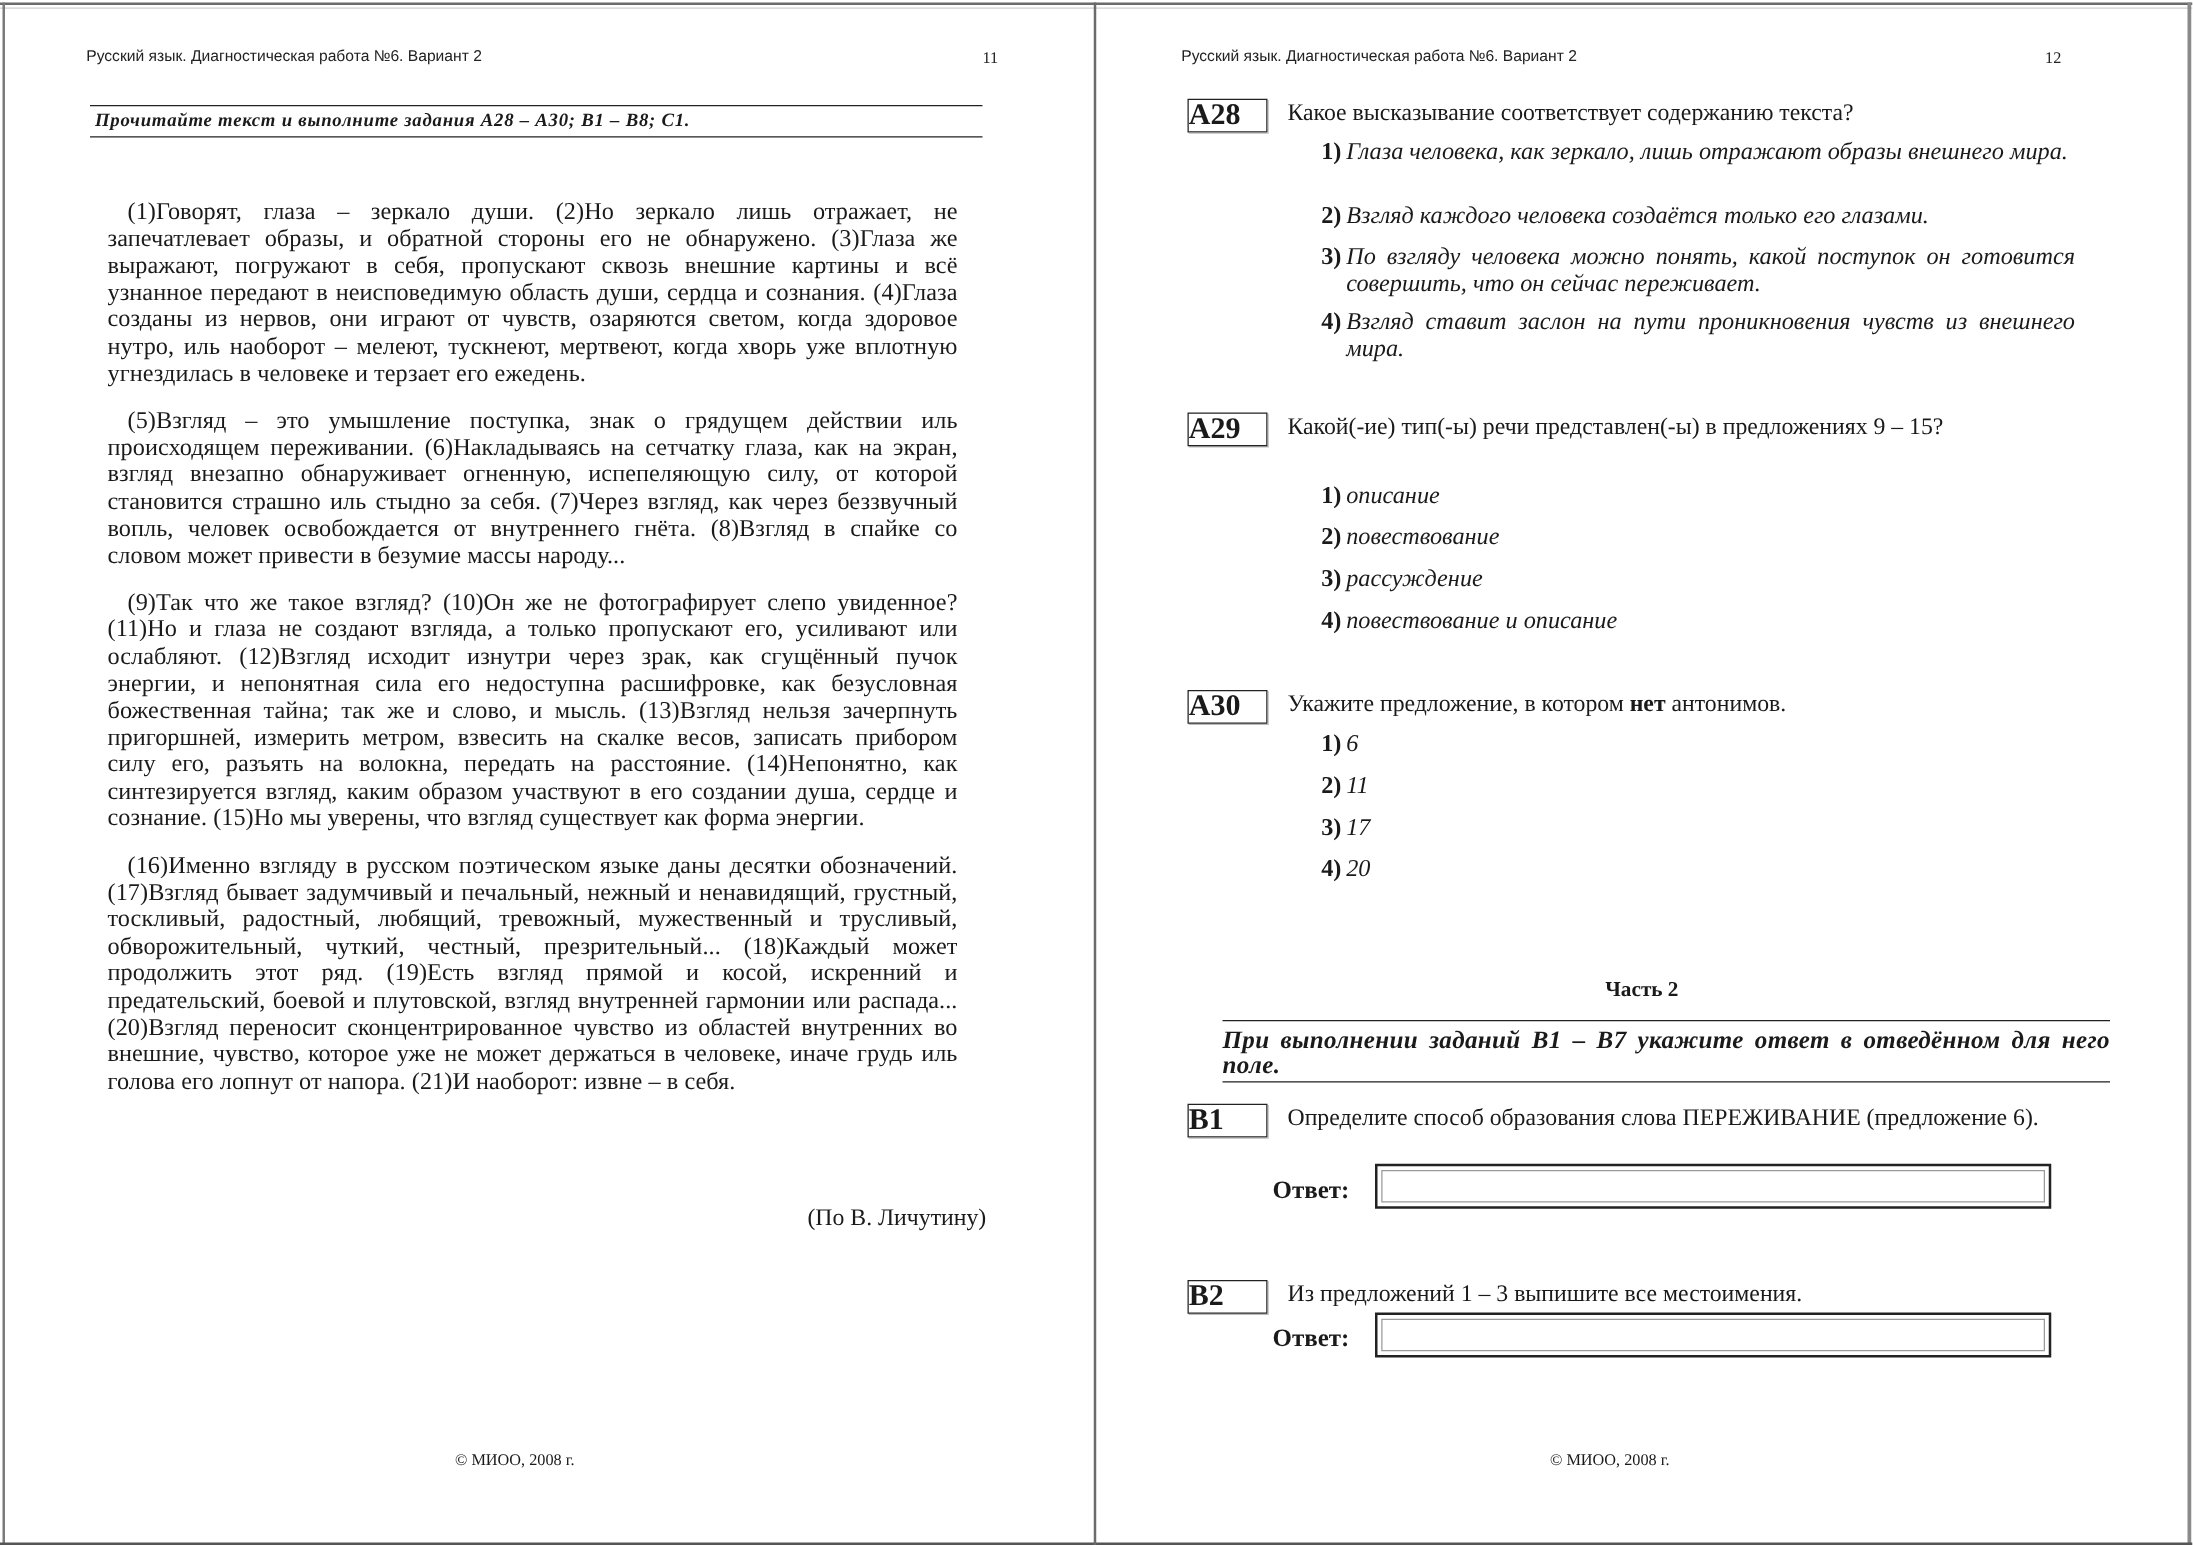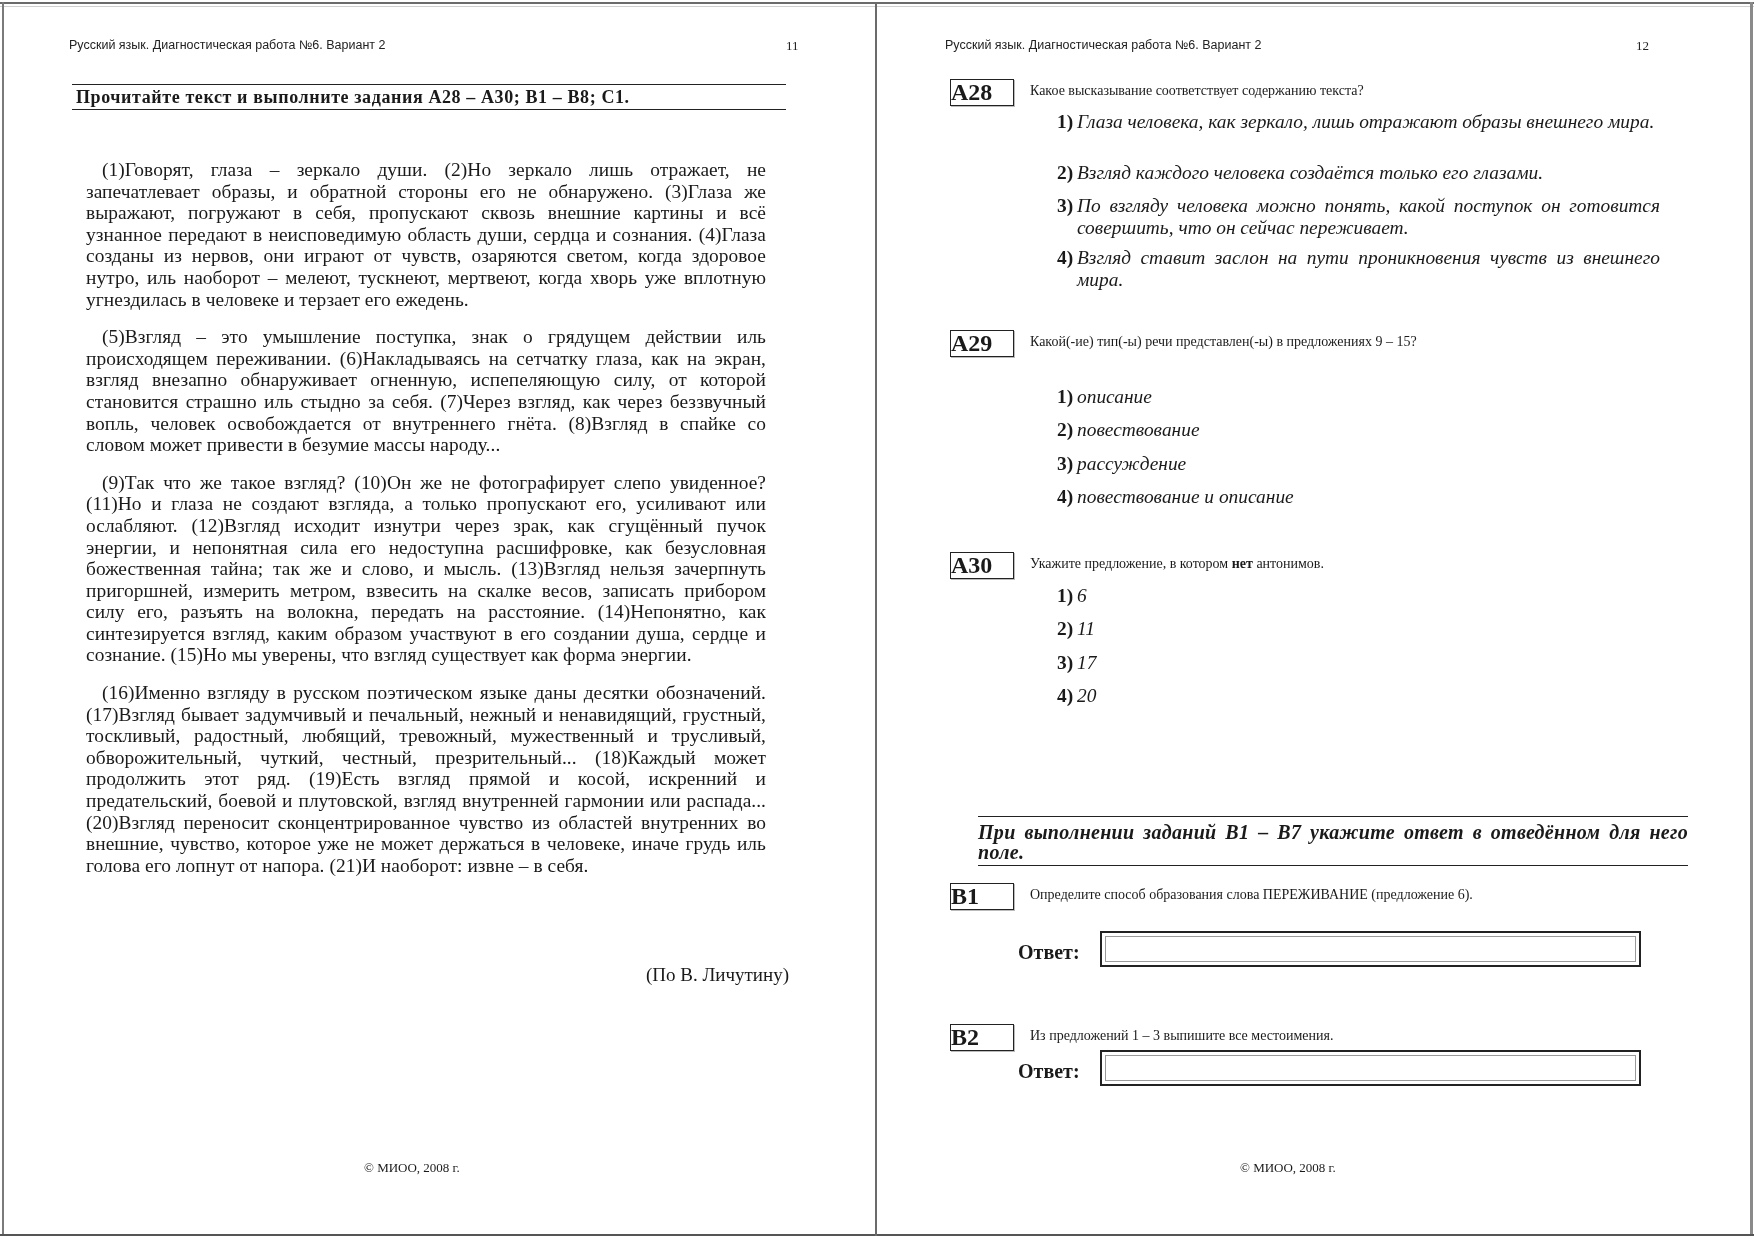--- a/index.html
+++ b/index.html
@@ -21,22 +21,22 @@
   .running-head {
     position:absolute; top:38px; font-size:12.5px; font-family:Liberation Sans, sans-serif; color:#222;
   }
   .page-num { position:absolute; top:38px; font-size:13px; font-family:"Liberation Serif", serif; color:#222; }
 
   
   .instr {
     position:absolute; left:68px; width:710px; top:84px;
     border-top:1.5px solid #222; border-bottom:1.5px solid #222;
     padding:3px 0 2px 4px;
-    font-family:"Liberation Serif", serif; font-weight:bold;
-    font-size:18px; line-height:19px; text-align:justify; letter-spacing:0.6px;
+    font-family:"Liberation Serif", serif; font-style:italic; font-weight:bold;
+    font-size:15px; line-height:19px; text-align:justify; letter-spacing:0.6px;
   }
   .text-body {
     position:absolute; left:66px; width:712px; top:143px;
     font-family:"Liberation Serif", serif; font-size:19.4px; line-height:21.6px;
     text-align:justify; letter-spacing:0.05px;
   }
   .text-body p { margin:16px; text-indent:16px; }
   .attribution {
     position:absolute; right:86px; top:964px; font-family:"Liberation Serif", serif; font-size:19px;
   }
@@ -46,21 +46,21 @@
 
   
   .task { position:absolute; left:73px; width:710px; }
   .task-label {
     position:absolute; left:0; top:0; width:62px; height:25px;
     border:1.5px solid #222; box-shadow:1px 1px 0 #bbb;
     font-family:"Liberation Serif", serif; font-weight:bold; font-size:24px; line-height:25px; text-align:left;
   }
   .task-question {
     position:absolute; left:80px; width:630px; top:1px;
-    font-family:"Liberation Serif", serif; font-size:14px; line-height:21.6px; text-align:justify;
+    font-family:"Liberation Serif", serif; font-size:19px; line-height:21.6px; text-align:justify;
   }
   .task-question b { font-weight:bold; }
   .opts { position:absolute; left:0; width:710px; }
   .opt { position:absolute; left:107px; width:603px;
     font-family:"Liberation Serif", serif; font-size:19.4px; line-height:21.6px; text-align:justify; }
   .opt-num { position:absolute; left:0; top:0; font-weight:bold; }
   .opt-text { display:block; margin-left:20px;font-style:italic; }
 
   .part-title { position:absolute; left:0; width:873px; text-align:center; top:782px;
     font-family:"Liberation Serif", serif; font-weight:bold; font-size:17px; }
@@ -175,20 +175,21 @@
         <span class="opt-num">3)</span>
         <span class="opt-text">17</span>
       </div>
       <div class="opt" style="top:100px;">
         <span class="opt-num">4)</span>
         <span class="opt-text">20</span>
       </div>
     </div>
   </div>
 
+  <div class="part-title">Часть 2</div>
   <div class="part-instr">При выполнении заданий В1 – В7 укажите ответ в отведённом для него поле.</div>
 
   <div class="task" style="top:883px;">
     <div class="task-label">В1</div>
     <div class="task-question">Определите способ образования слова ПЕРЕЖИВАНИЕ (предложение 6).</div>
     <div class="answer-row" style="top:48px;">
       <span class="answer-label">Ответ:</span>
       <div class="answer-box"></div>
     </div>
   </div>

